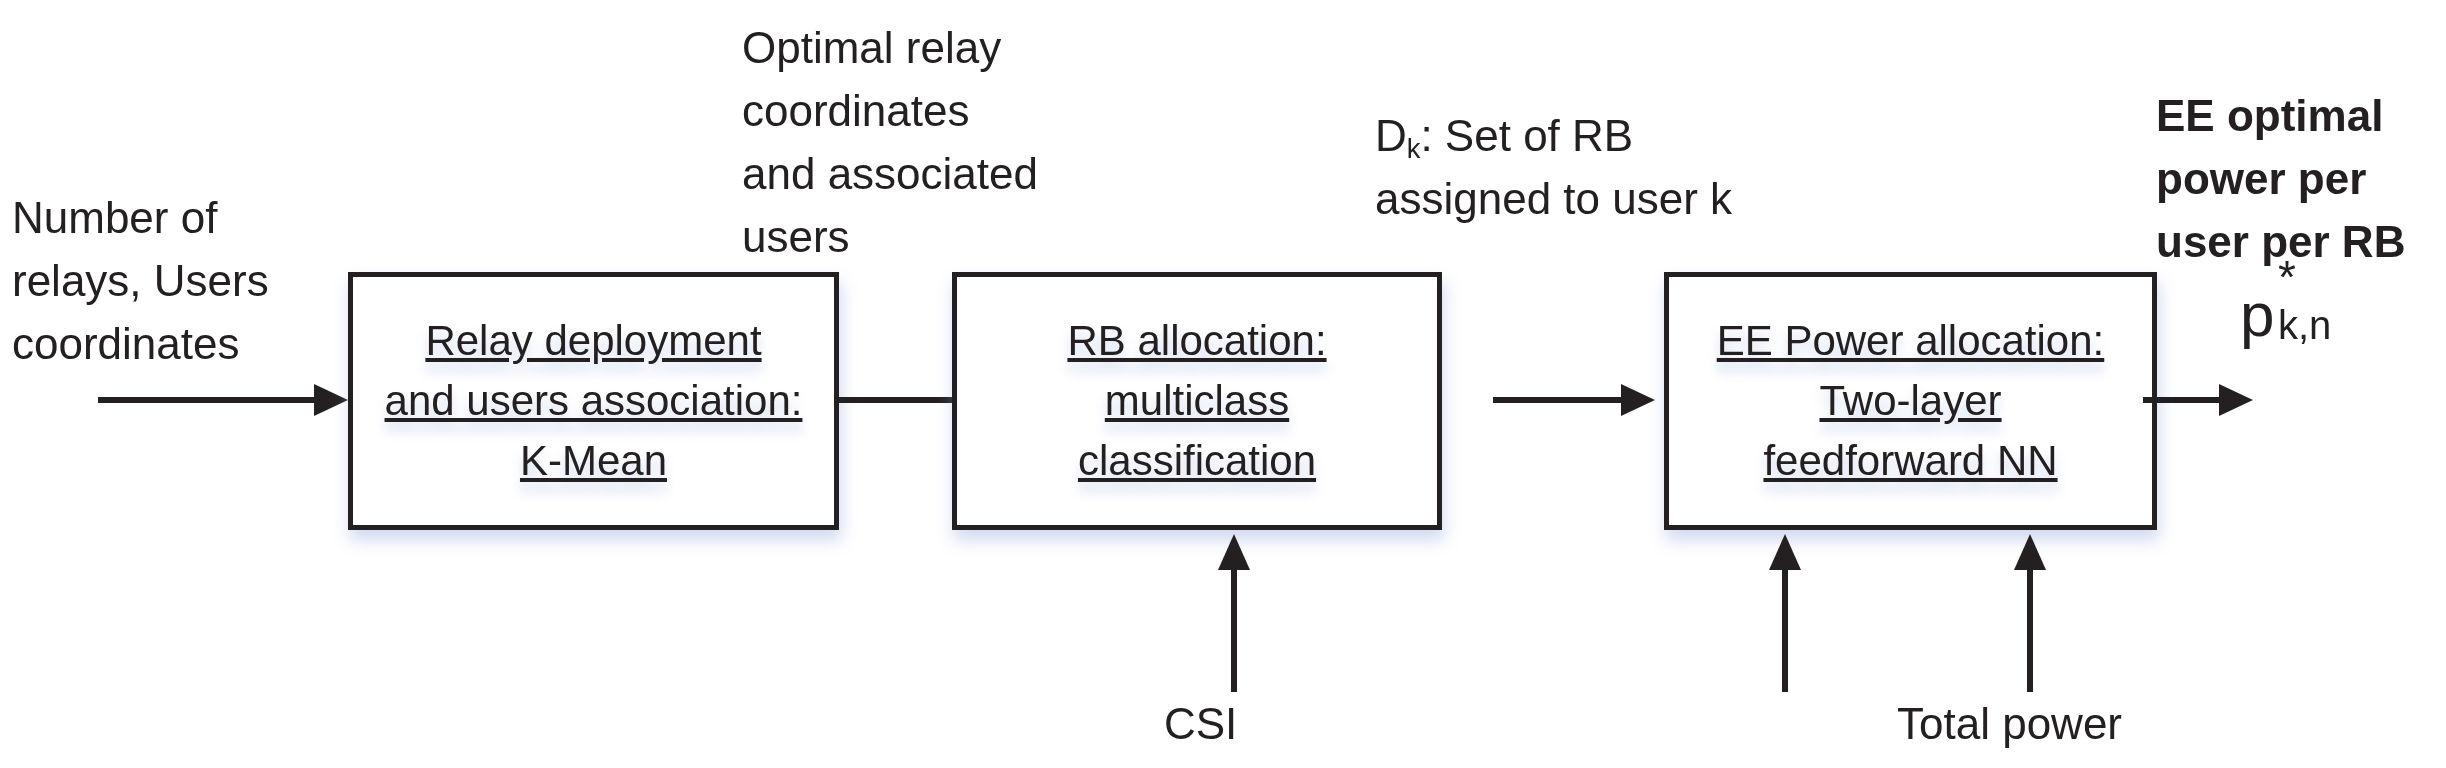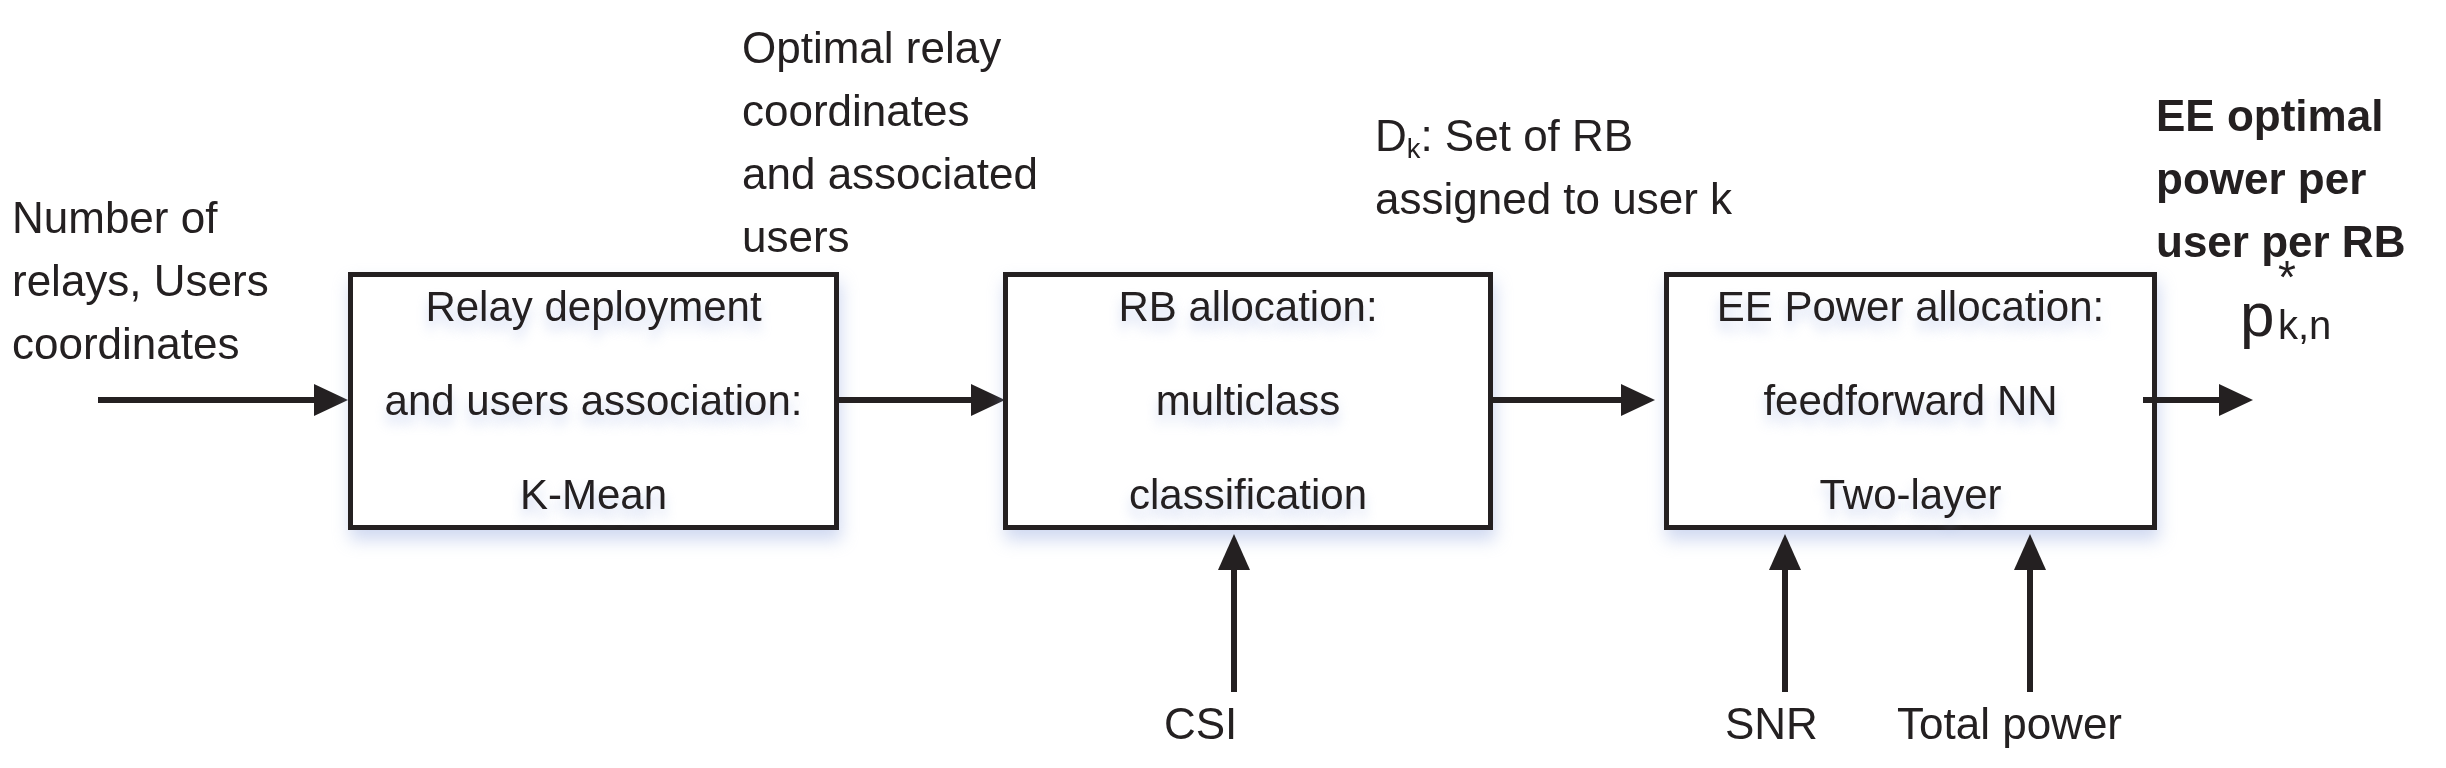--- a/index.html
+++ b/index.html
@@ -19,22 +19,22 @@
   }
   .txt{position:absolute;text-align:left;font-size:44px;line-height:63px;white-space:nowrap;}
   .txt div{white-space:nowrap;}
 
   
   .box{
     position:absolute;top:272px;height:258px;
     border:5px solid var(--ink);
     background:var(--background);
     box-shadow:2px 10px 16px var(--glow);
-    display:flex;flex-direction:column;justify-content:space-between;align-items:center;
-    font-size:42px;line-height:60px;text-align:center;
+    display:flex;flex-direction:column;justify-content:center;align-items:center;
+    font-size:42px;line-height:60px;text-align:center;text-decoration:underline;
   }
   .box .bline{text-shadow:0 9px 12px var(--glow);white-space:nowrap;}
 
   
   .harrow{position:absolute;height:34px;top:383px;}
   .harrow .shaft{position:absolute;left:0;right:28px;top:14px;height:6px;background:var(--ink);}
   .harrow .head{
     position:absolute;right:0;top:1px;width:0;height:0;
     border-top:16px solid transparent;border-bottom:16px solid transparent;
     border-left:34px solid var(--ink);
@@ -85,40 +85,40 @@
     <div>coordinates</div>
     <div>and associated</div>
     <div>users</div>
   </div>
 
   <div class="harrow" style="left:839px;width:166px;">
     <i class="shaft"></i>
     <i class="head"></i>
   </div>
 
-  <div class="box" style="left:1003px;width:490px;">
+  <div class="box" style="left:952px;width:490px;">
     <div class="bline">RB allocation:</div>
     <div class="bline">multiclass</div>
     <div class="bline">classification</div>
   </div>
 
   <div class="txt" style="left:1375px;top:104px;width:410px;">
     <div><span>D</span><sub class="k">k</sub><span>: Set of RB</span></div>
     <div>assigned to user k</div>
   </div>
 
   <div class="harrow" style="left:1493px;width:162px;">
     <i class="shaft"></i>
     <i class="head"></i>
   </div>
 
   <div class="box" style="left:1653px;width:493px;margin-left:11px;">
     <div class="bline">EE Power allocation:</div>
+    <div class="bline">Two-layer</div>
     <div class="bline">feedforward NN</div>
-    <div class="bline">Two-layer</div>
   </div>
 
   <div class="harrow" style="left:2143px;width:110px;">
     <i class="shaft"></i>
     <i class="head"></i>
   </div>
 
   <div class="txt" style="left:2156px;top:84px;width:288px;font-weight:bold;">
     <div>EE optimal</div>
     <div>power per</div>
@@ -138,23 +138,20 @@
     <i class="shaft"></i>
   </div>
   <div class="txt" style="left:1164px;top:692px;width:140px;">
     <div>CSI</div>
   </div>
 
   <div class="varrow" style="left:1769px;">
     <i class="head"></i>
     <i class="shaft"></i>
   </div>
-  <div class="txt" style="left:1725px;top:692px;width:140px;">
-    <div>SNR</div>
-  </div>
 
   <div class="varrow" style="left:2014px;">
     <i class="head"></i>
     <i class="shaft"></i>
   </div>
   <div class="txt" style="left:1897px;top:692px;width:286px;">
     <div>Total power</div>
   </div>
 
 </div>

